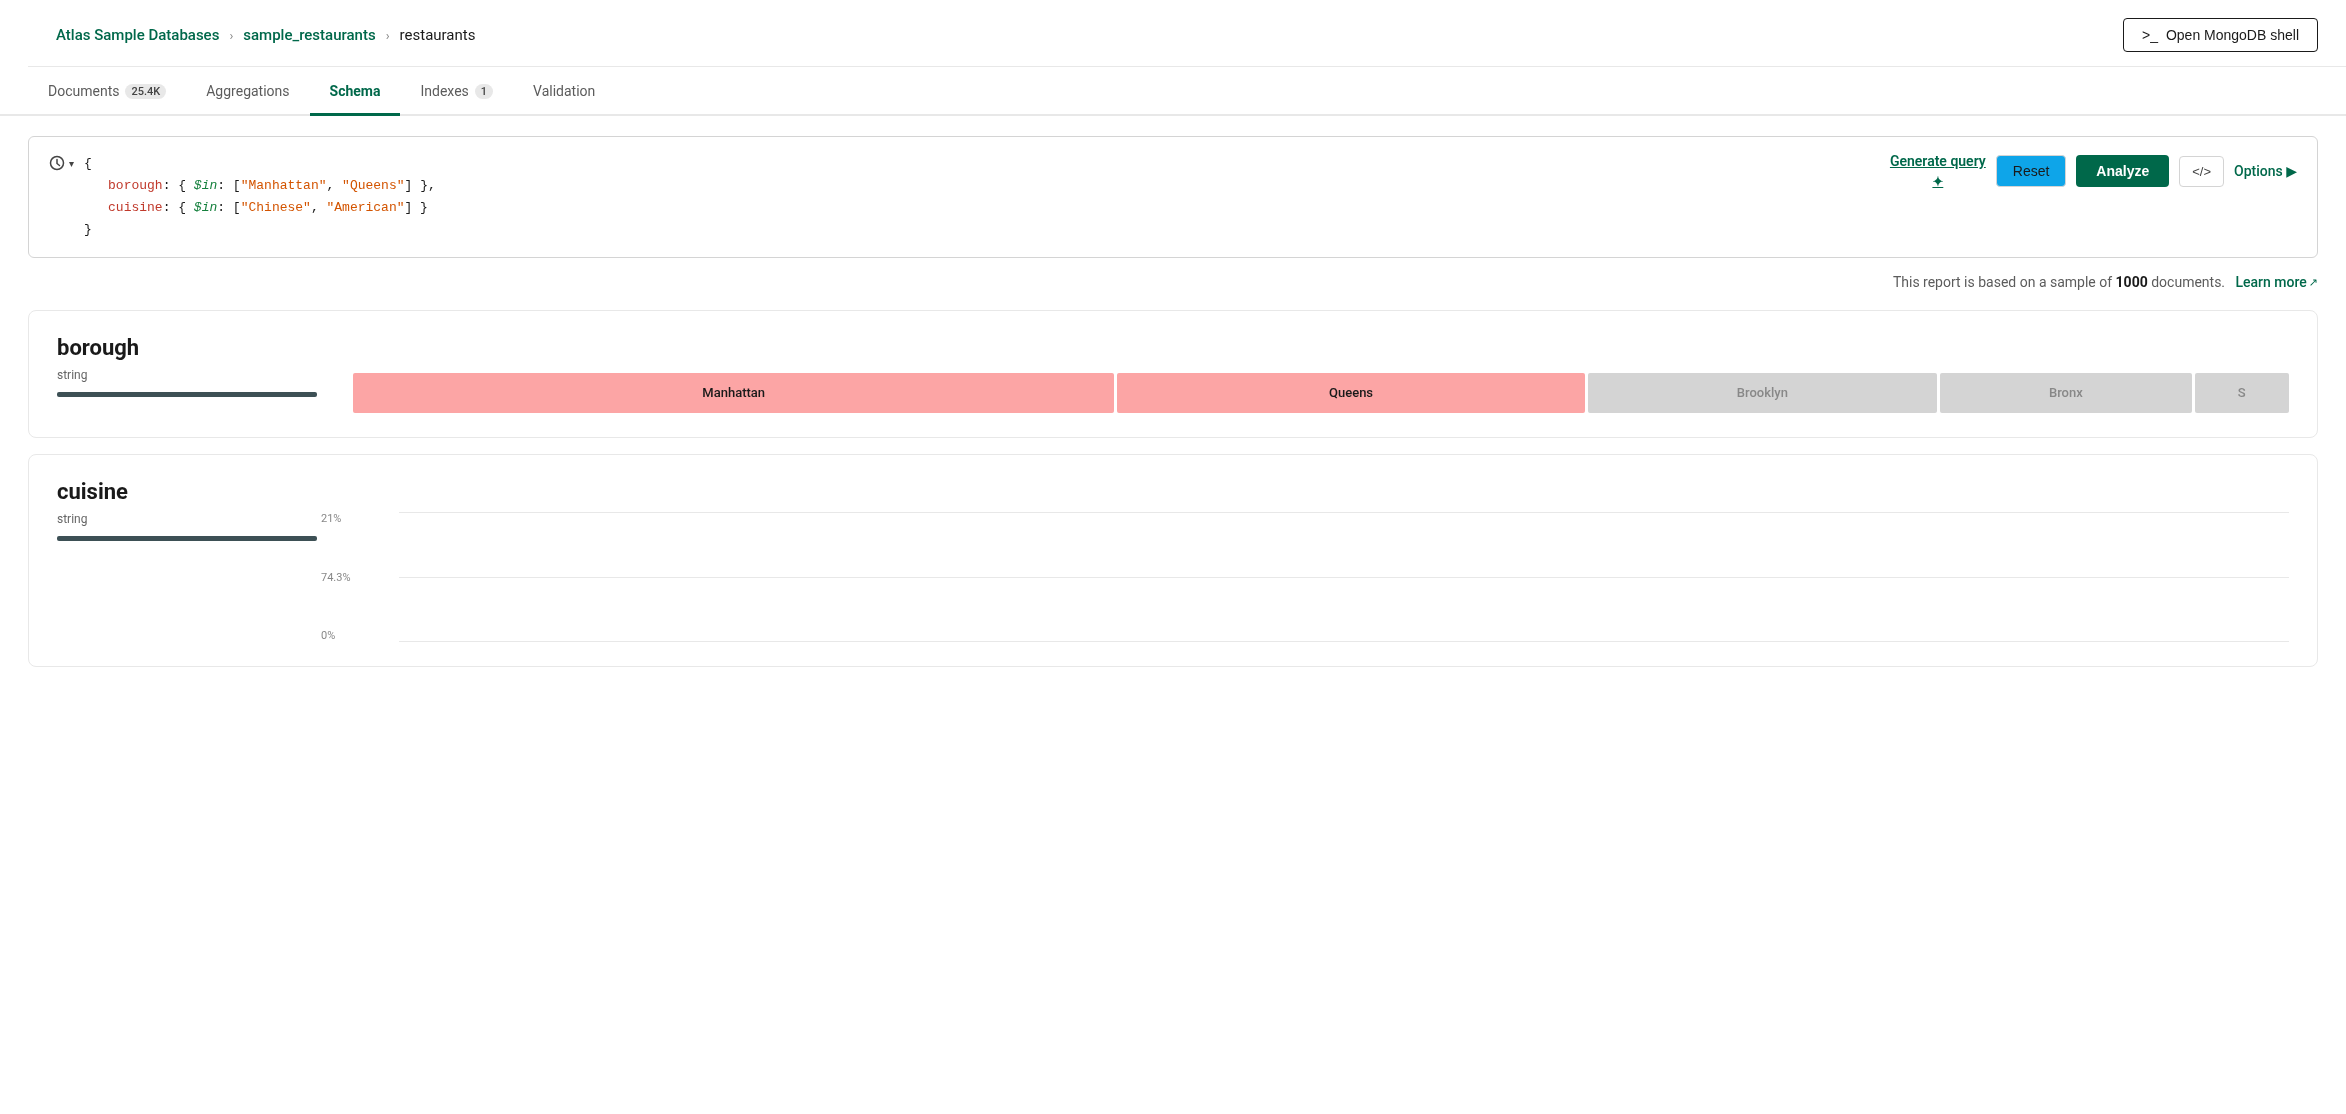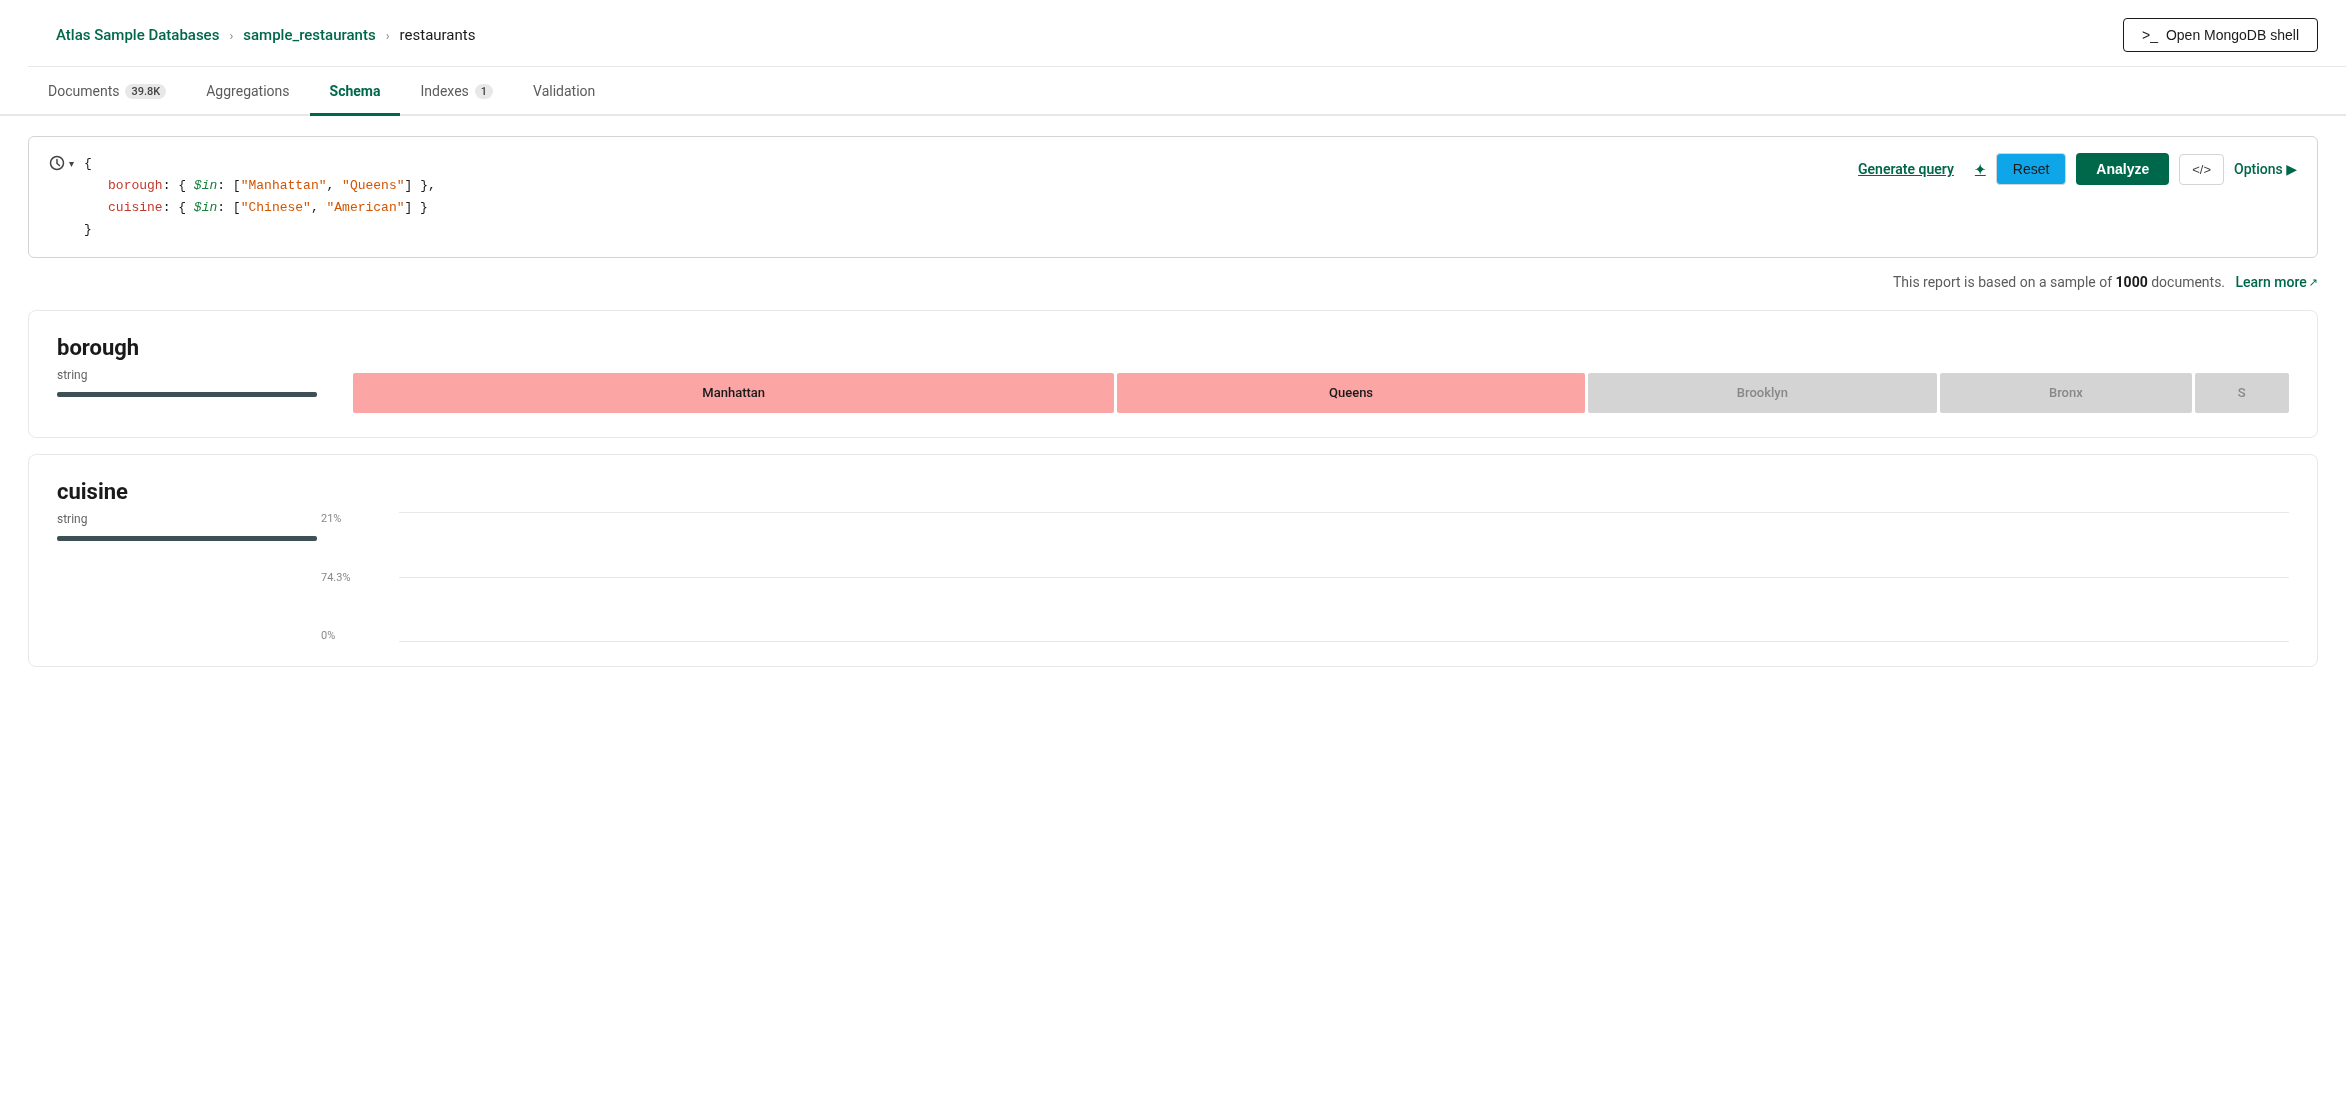--- a/index.html
+++ b/index.html
@@ -130,23 +130,24 @@
       align-items: center;
       gap: 10px;
       flex-shrink: 0;
     }
     .generate-query-btn {
       color: #00684a;
       font-weight: 600;
       cursor: pointer;
       display: flex;
       align-items: center;
-      gap: 21px;
+      gap: 5px;
       text-decoration: underline;
       font-size: 14px;
+      flex-direction: column;
     }
     .reset-btn {
       border: 1.5px solid #d4d4d4;
       background: #0ea5e9;
       padding: 7px 16px;
       border-radius: 4px;
       font-size: 14px;
       cursor: pointer;
       color: #1a1a1a;
     }
@@ -309,21 +310,21 @@
   </div>
   <button class="open-shell-btn">
     <span>&gt;_</span>
     <span>Open MongoDB shell</span>
   </button>
 </div>
 
 <div class="tabs">
   <div class="tab">
     <span>Documents</span>
-    <span class="tab-badge">39.8K</span>
+    <span class="tab-badge">25.4K</span>
   </div>
   <div class="tab">
     <span>Aggregations</span>
   </div>
   <div class="tab active">
     <span>Schema</span>
   </div>
   <div class="tab">
     <span>Indexes</span>
     <span class="tab-badge">1</span>

